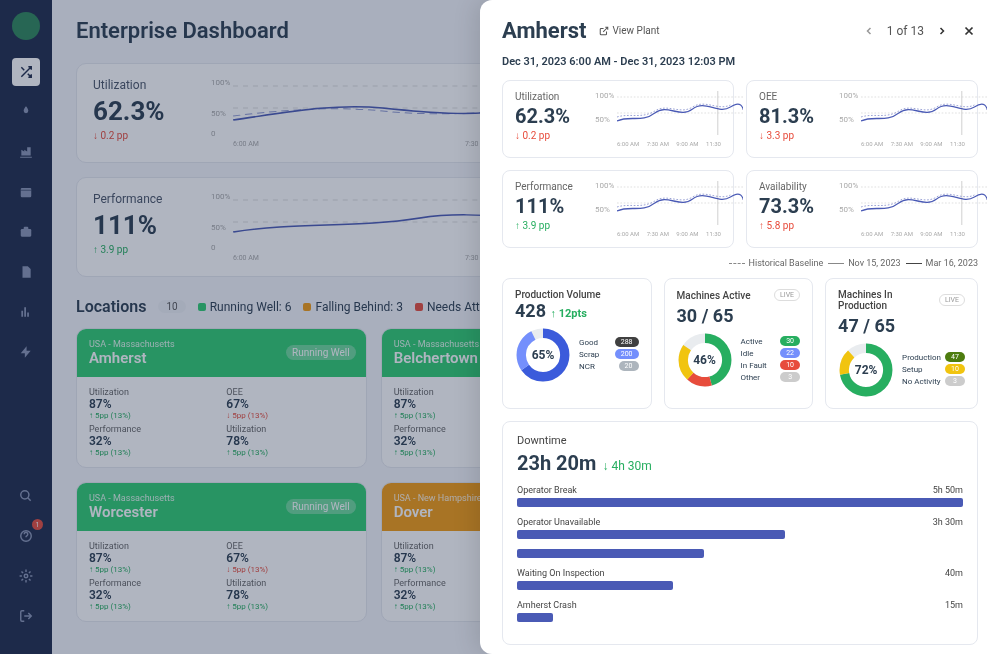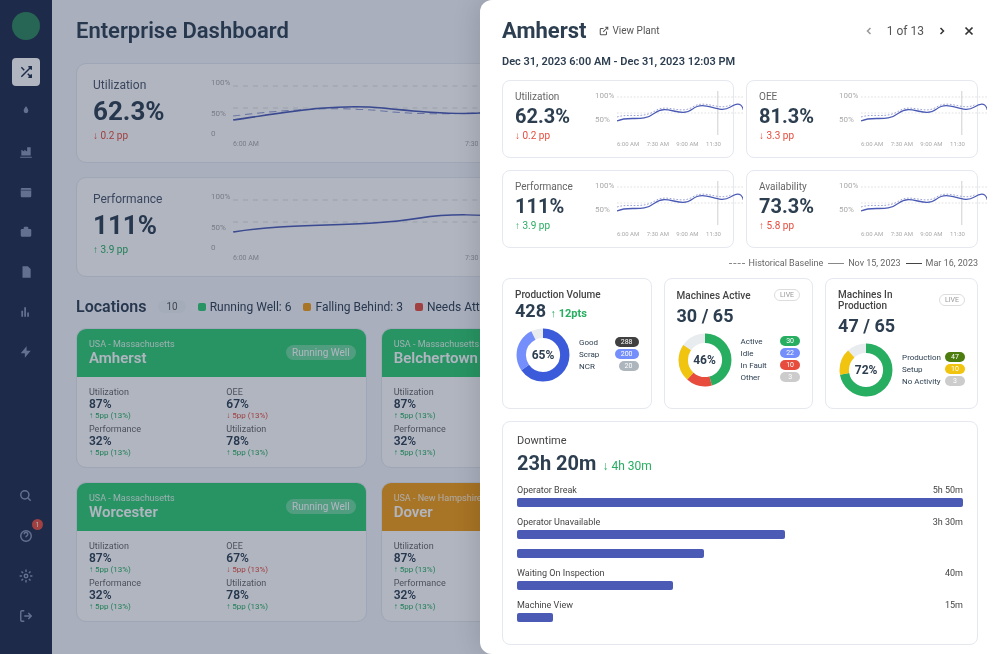--- a/index.html
+++ b/index.html
@@ -683,21 +683,21 @@
   </div>
           <div class="dt-row">
     <div class="dt-row-head">
               <span>Waiting On Inspection</span>
               <span>40m</span>
             </div>
     <div class="dt-bar" style="width:35%"></div>
   </div>
           <div class="dt-row">
     <div class="dt-row-head">
-              <span>Machine View</span>
+              <span>Amherst Crash</span>
               <span>15m</span>
             </div>
     <div class="dt-bar" style="width:8%"></div>
   </div>
         </div>
     </div>
   </div>
 </div>
 
 </body></html>

